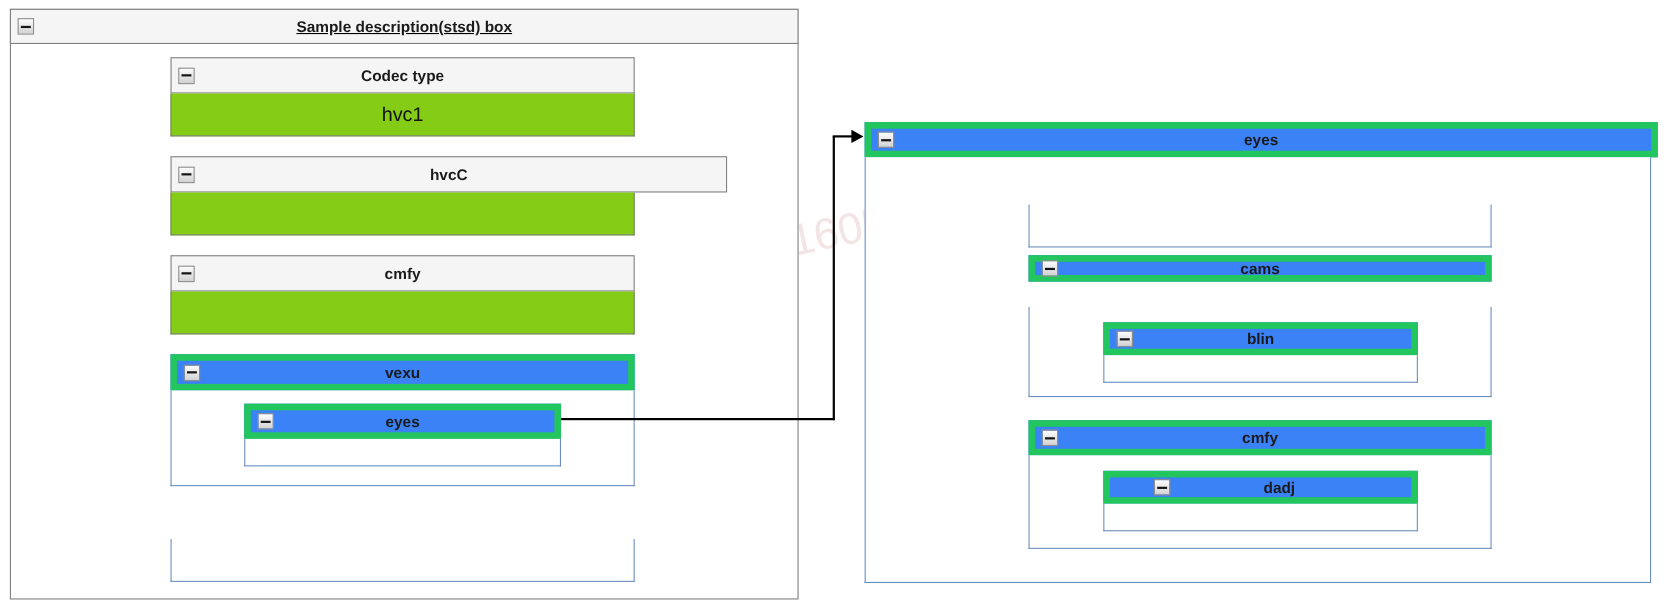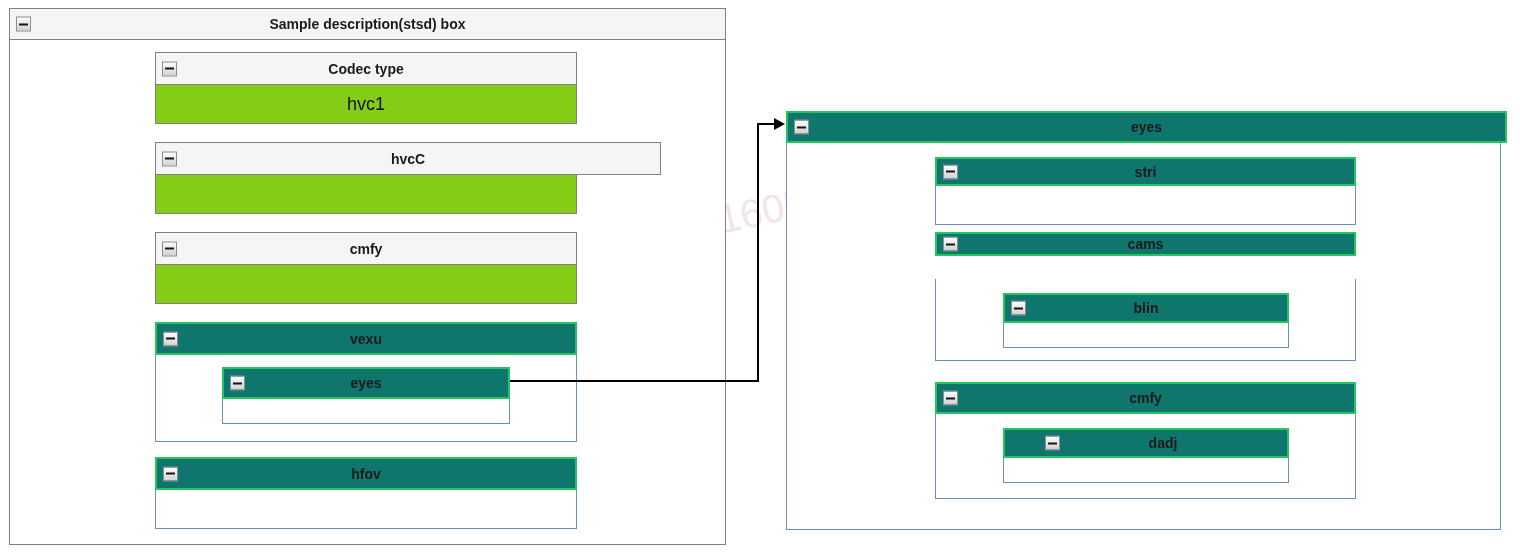--- a/index.html
+++ b/index.html
@@ -52,21 +52,21 @@
     color: #1a1a1a;
     letter-spacing: 0px;
     text-align: center;
     line-height: 1;
   }
 
   
   .g-border  { border: 1px solid #808080; }
   .g-head    { background: #f5f5f5; border: 1px solid #808080; }
   .g-body    { background: #84cc16; border: 1px solid #808080; border-top: none; }
-  .b-head    { background: #0f766e; border: 2px solid #22c55e; }
+  .b-head    { background: #3b82f6; border: 6px solid #22c55e; }
   .b-body    { background: #ffffff; border: 1px solid #6c8ebf; border-top: none; }
 
   
   .collapse-icon {
     position: absolute;
     left: 6px;
     top: 50%;
     transform: translateY(-50%);
     width: 15px;
     height: 15px;
@@ -117,21 +117,21 @@
 <body>
 
 <div id="canvas">
 
   <div class="watermark" style="left:8px;  top:240px;">liuyang1605</div>
   <div class="watermark" style="left:590px;top:225px;">liuyang1605</div>
   <div class="watermark" style="left:1150px;top:200px;">liuyang1605</div>
 
   <div class="box g-border" style="left:9px; top:8px; width:717px; height:537px; background:#ffffff;"></div>
 
-  <div class="box g-head" style="left:9px; top:8px; width:717px; height:32px;">
+  <div class="box g-head" style="left:9px; top:8px; width:717px; height:32px;text-decoration:underline;">
     <div class="box-header">
       <span class="collapse-icon">
           <span class="bar"></span>
         </span>
       <span class="box-title">Sample description(stsd) box</span>
     </div>
   </div>
 
   <div class="box g-head" style="left:155px; top:52px; width:422px; height:33px;">
     <div class="box-header">
@@ -184,28 +184,20 @@
       <span class="collapse-icon">
           <span class="bar"></span>
         </span>
       <span class="box-title">eyes</span>
     </div>
   </div>
   <div class="box b-body" style="left:222px; top:399px; width:288px; height:25px; z-index:3;">
     <span class="value-text"></span>
   </div>
 
-  <div class="box b-head" style="left:155px; top:457px; width:422px; height:33px;">
-    <div class="box-header">
-      <span class="collapse-icon">
-          <span class="bar"></span>
-        </span>
-      <span class="box-title">hfov</span>
-    </div>
-  </div>
   <div class="box b-body" style="left:155px; top:490px; width:422px; height:39px;">
     <span class="value-text"></span>
   </div>
 
   <div class="conn" style="left:510px; top:380px; width:249px; height:2px;"></div>
 
   <div class="conn" style="left:757px; top:124px; width:2px; height:258px;"></div>
 
   <div class="conn" style="left:757px; top:123px; width:18px; height:2px;"></div>
   <div class="arrowhead" style="left:774px; top:118px;"></div>
@@ -213,28 +205,20 @@
   <div class="box b-head" style="left:786px; top:111px; width:721px; height:32px;">
     <div class="box-header">
       <span class="collapse-icon">
           <span class="bar"></span>
         </span>
       <span class="box-title">eyes</span>
     </div>
   </div>
   <div class="box b-body" style="left:786px; top:143px; width:715px; height:387px;"></div>
 
-  <div class="box b-head" style="left:935px; top:157px; width:421px; height:29px; z-index:3;">
-    <div class="box-header">
-      <span class="collapse-icon">
-          <span class="bar"></span>
-        </span>
-      <span class="box-title">stri</span>
-    </div>
-  </div>
   <div class="box b-body" style="left:935px; top:186px; width:421px; height:39px; z-index:3;">
     <span class="value-text"></span>
   </div>
 
   <div class="box b-head" style="left:935px; top:232px; width:421px; height:24px; z-index:3;">
     <div class="box-header">
       <span class="collapse-icon">
           <span class="bar"></span>
         </span>
       <span class="box-title">cams</span>

